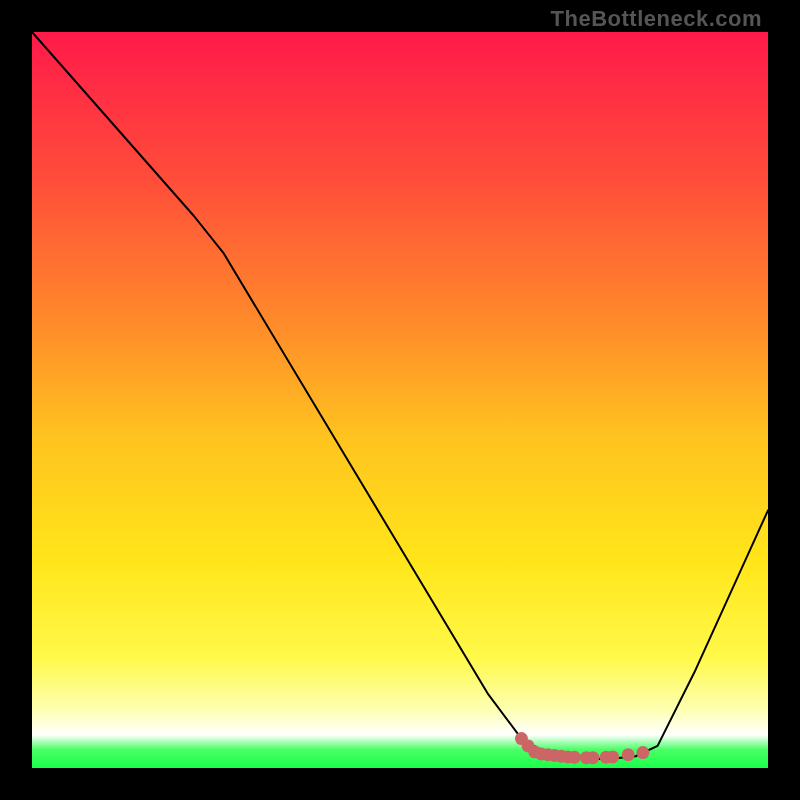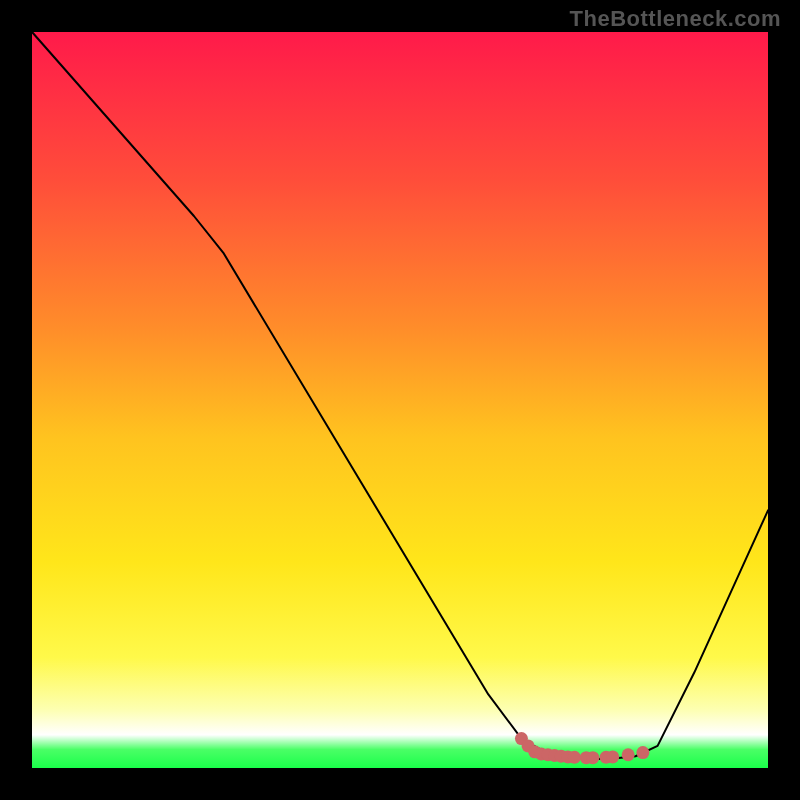--- a/index.html
+++ b/index.html
@@ -12,21 +12,21 @@
   }
   .outer {
     width: 800px;
     height: 800px;
     background: #000000;
     position: relative;
   }
   .watermark {
     position: absolute;
     top: 6px;
-    right: 19px;
+    right: 38px;
     color: #555555;
     font-family: Arial, Helvetica, sans-serif;
     font-size: 22px;
     font-weight: bold;
     letter-spacing: 0.5px;
   }
   svg.plot {
     position: absolute;
     left: 0;
     top: 0;

